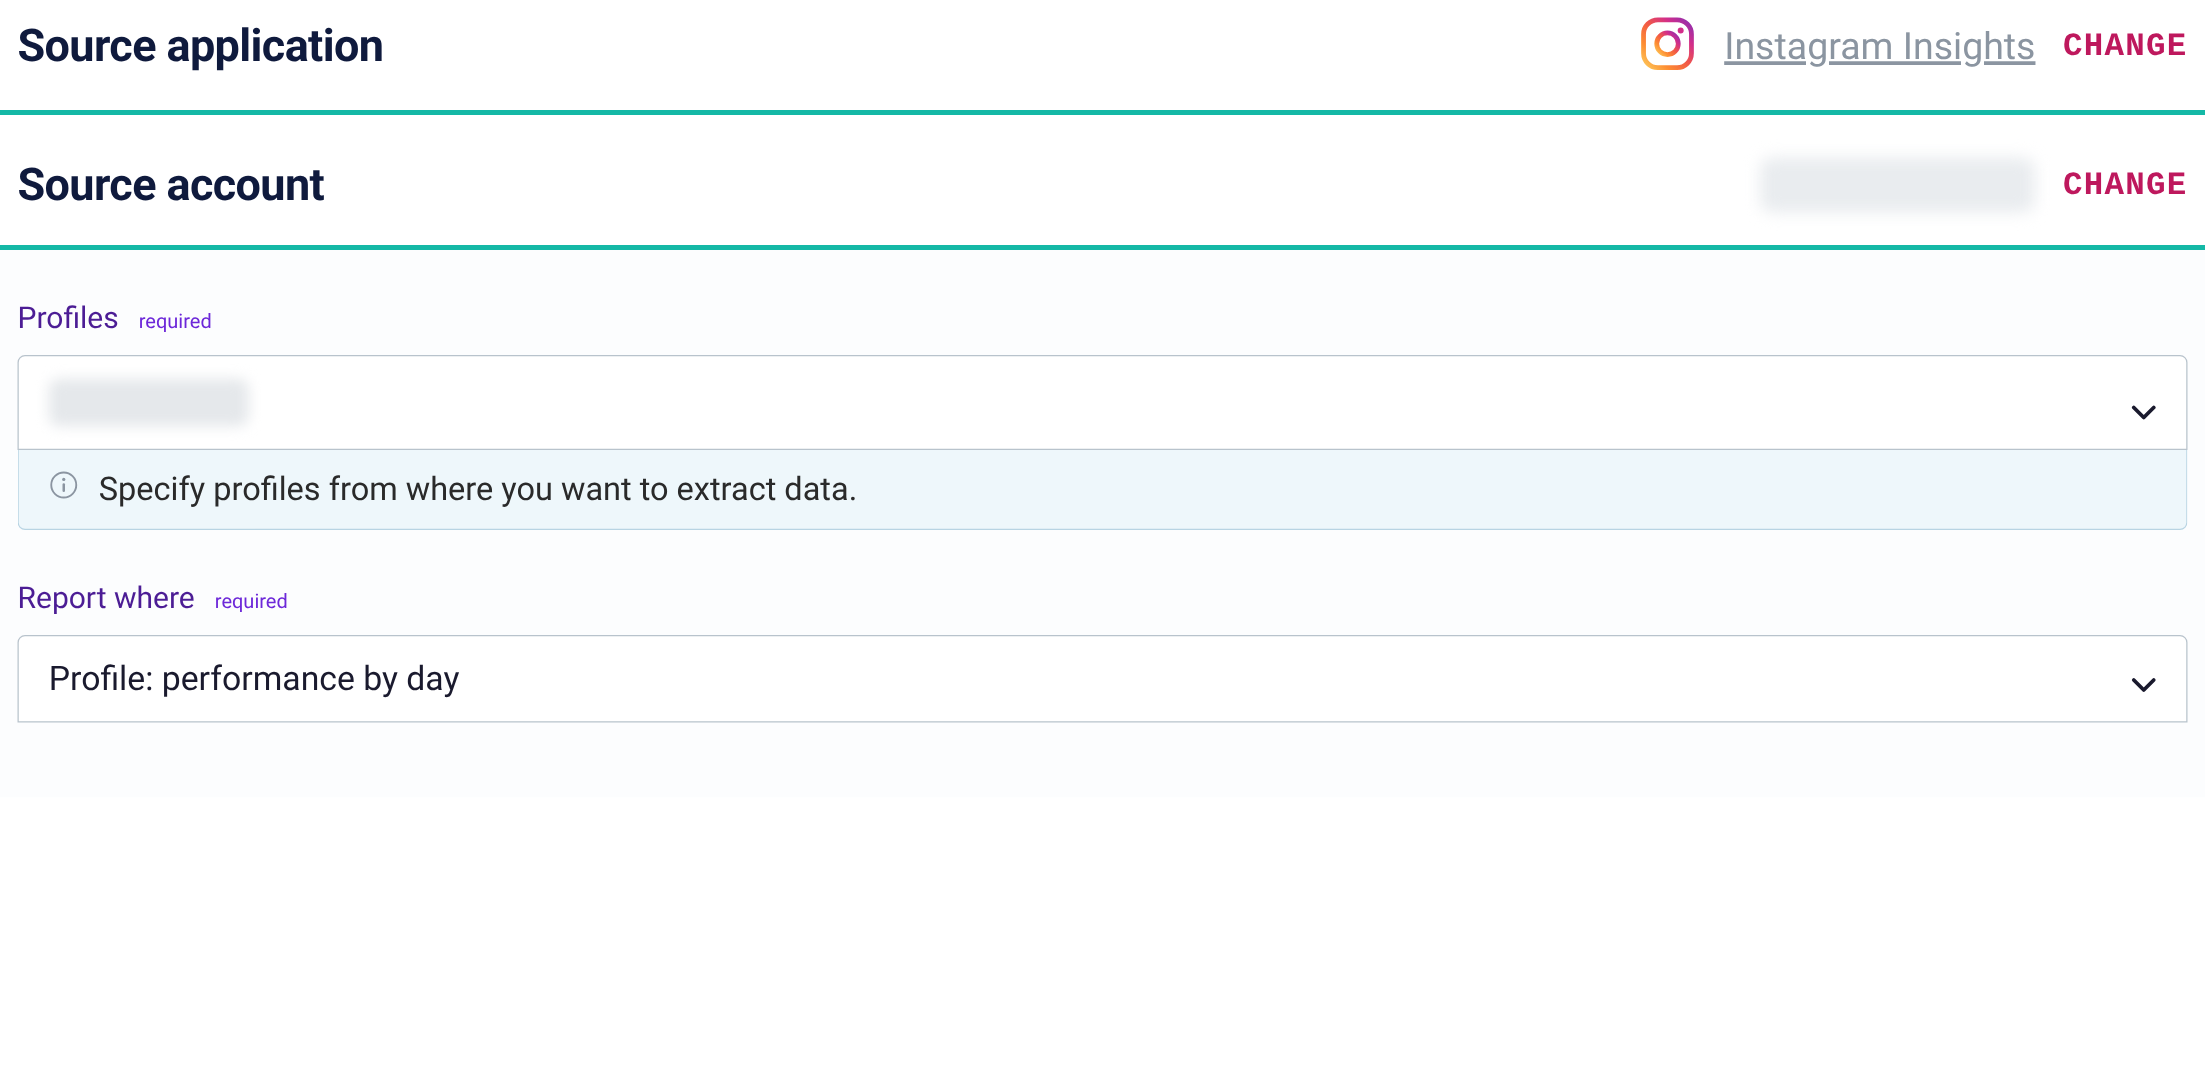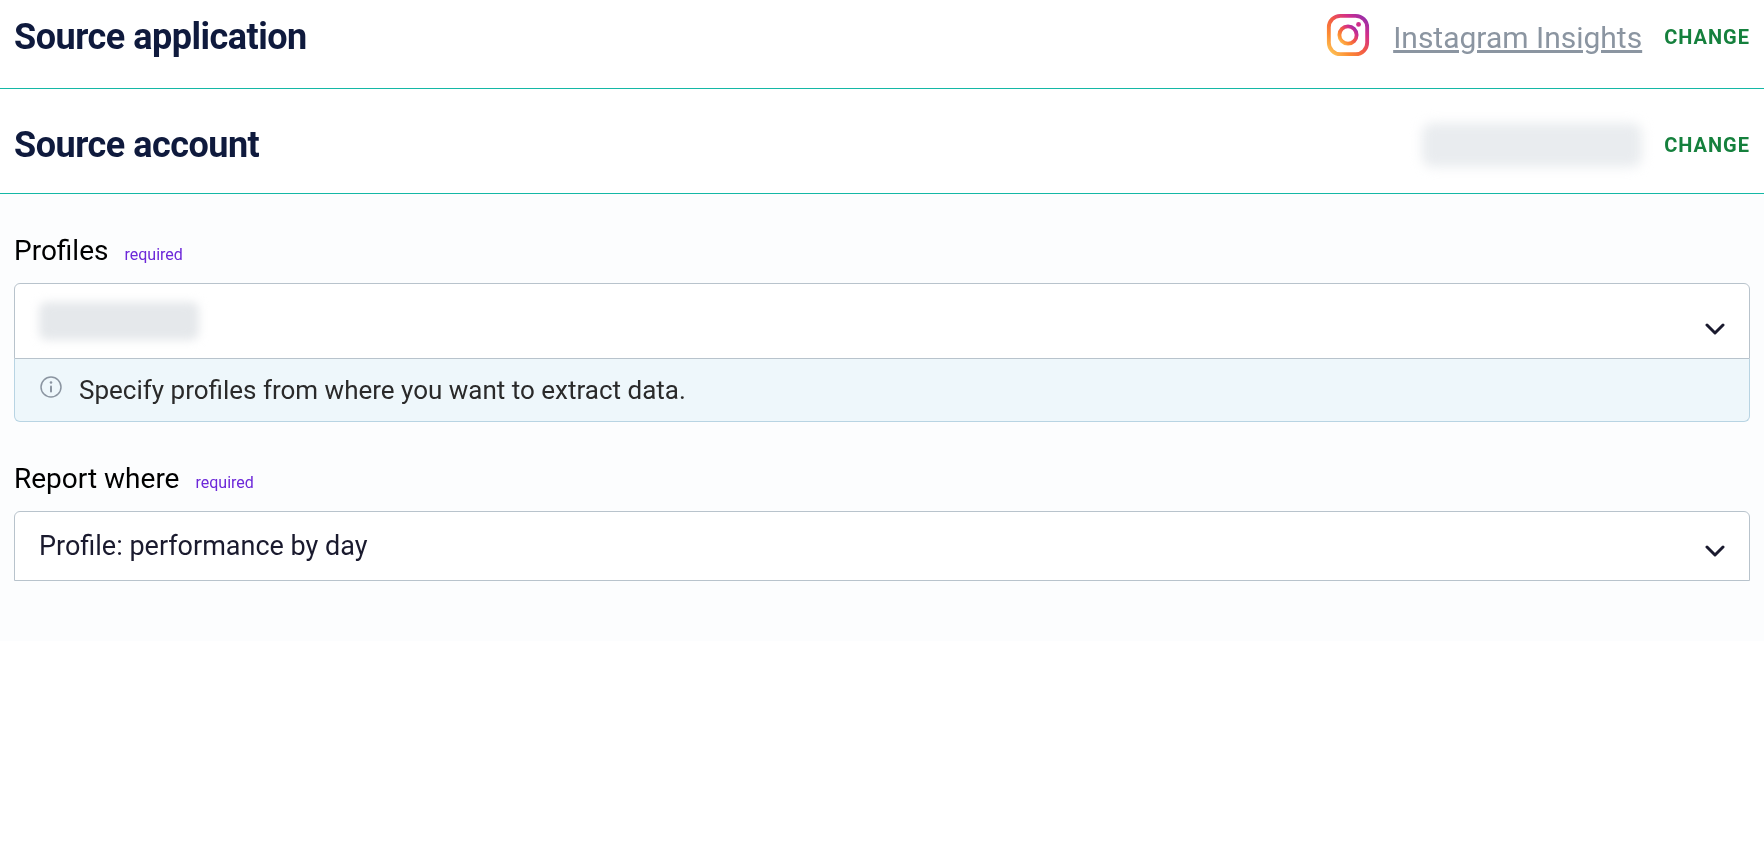--- a/index.html
+++ b/index.html
@@ -11,45 +11,46 @@
       font-family: -apple-system, BlinkMacSystemFont, "Segoe UI", Roboto, Helvetica, Arial, sans-serif;
       background: #ffffff;
       color: #1a1a2e;
       width: 1764px;
     }
     .section-row {
       display: flex;
       align-items: center;
       justify-content: space-between;
       padding: 12px 14px 26px 14px;
-      border-bottom: 1px solid #14b8a6;
+      border-bottom: 4px solid #14b8a6;
     }
     .section-title {
       font-size: 36px;
       font-weight: 700;
       color: #0f1a3d;
       letter-spacing: -0.5px;
     }
     .right-group {
       display: flex;
       align-items: center;
       gap: 22px;
     }
     .app-name {
       font-size: 30px;
       color: #8b95a1;
       font-weight: 400;
       text-decoration: underline;
     }
     .change-link {
-      font-size: 20px;
+      font-size: 26px;
       font-weight: 700;
-      color: #15803d;
+      color: #be185d;
       letter-spacing: 1px;
       cursor: pointer;
+      font-family: Liberation Mono, monospace;
     }
     .instagram-icon {
       width: 46px;
       height: 46px;
     }
     .blurred-pill {
       width: 220px;
       height: 44px;
       background: #e9ecef;
       border-radius: 10px;
@@ -69,23 +70,23 @@
     .field-block {
       margin-bottom: 40px;
     }
     .field-label-row {
       display: flex;
       align-items: baseline;
       gap: 16px;
       margin-bottom: 16px;
     }
     .field-label {
-      font-size: 28px;
+      font-size: 24px;
       font-weight: 400;
-      color: #000000;
+      color: #4c1d95;
     }
     .required-tag {
       font-size: 16px;
       color: #6d28d9;
       font-weight: 400;
     }
     .select-box {
       width: 100%;
       border: 1px solid #b8c3cc;
       border-radius: 6px 6px 0 0;

